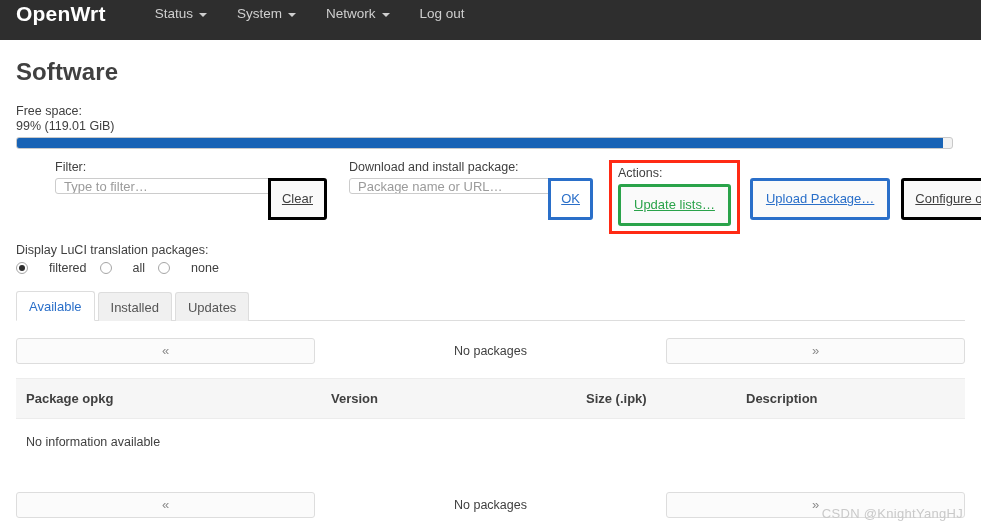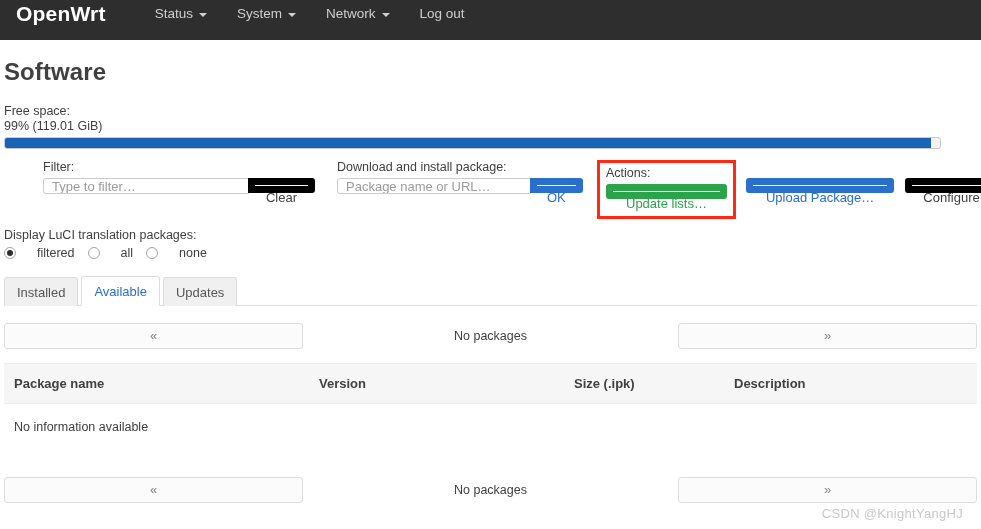--- a/index.html
+++ b/index.html
@@ -56,21 +56,21 @@
     height: 0;
     border-left: 4px solid transparent;
     border-right: 4px solid transparent;
     border-top: 4px solid #cfcfcf;
     position: relative;
     top: 1px;
   }
 
   
   .page {
-    padding: 0 4px;
+    padding: 0 16px;
     box-sizing: border-box;
   }
   h1.page-title {
     font-size: 24px;
     font-weight: bold;
     color: #404040;
     margin: 18px 0 18px 0;
     letter-spacing: 0.1px;
   }
 
@@ -120,32 +120,33 @@
     padding: 0 8px;
     font-size: 13px;
     font-family: "Liberation Sans", sans-serif;
     color: #404040;
     background: #fff;
     outline: none;
   }
   input.text-input::placeholder { color: #9b9b9b; }
 
   .btn {
-    height: 15px;
-    box-sizing: border-box;
-    border: 7px solid #000000;
+    height: 42px;
+    box-sizing: border-box;
+    border: 3px solid #000000;
     background: #fafafa;
     font-size: 13px;
     font-family: "Liberation Sans", sans-serif;
     color: #404040;
     padding: 0 11px;
     border-radius: 3px;
     cursor: pointer;
     white-space: nowrap;
     line-height: 26px;
+    text-decoration: underline;
   }
   .btn-attached {
     border-radius: 0 3px 3px 0;
     margin-left: -1px;
   }
   .btn-ok {
     border-color: #2a6fc9;
     color: #2a6fc9;
     background: #ffffff;
     padding: 0 10px;
@@ -389,35 +390,35 @@
         <span>all</span>
       </label>
       <label class="radio-opt">
         <span class="radio-dot"></span>
         <span>none</span>
       </label>
     </div>
   </div>
 
   <div class="tabs">
+    <div class="tab active">Available</div>
     <div class="tab">Installed</div>
-    <div class="tab active">Available</div>
     <div class="tab">Updates</div>
   </div>
 
   <div class="pager">
     <div class="pager-btn">«</div>
     <div class="pager-info">No packages</div>
     <div class="pager-btn right">»</div>
   </div>
 
   <table class="pkg-table">
     <thead>
       <tr>
-        <th class="col-name">Package name</th>
+        <th class="col-name">Package opkg</th>
         <th class="col-version">Version</th>
         <th class="col-size">Size (.ipk)</th>
         <th class="col-desc">Description</th>
       </tr>
     </thead>
     <tbody>
       <tr>
         <td colspan="4">No information available</td>
       </tr>
     </tbody>

